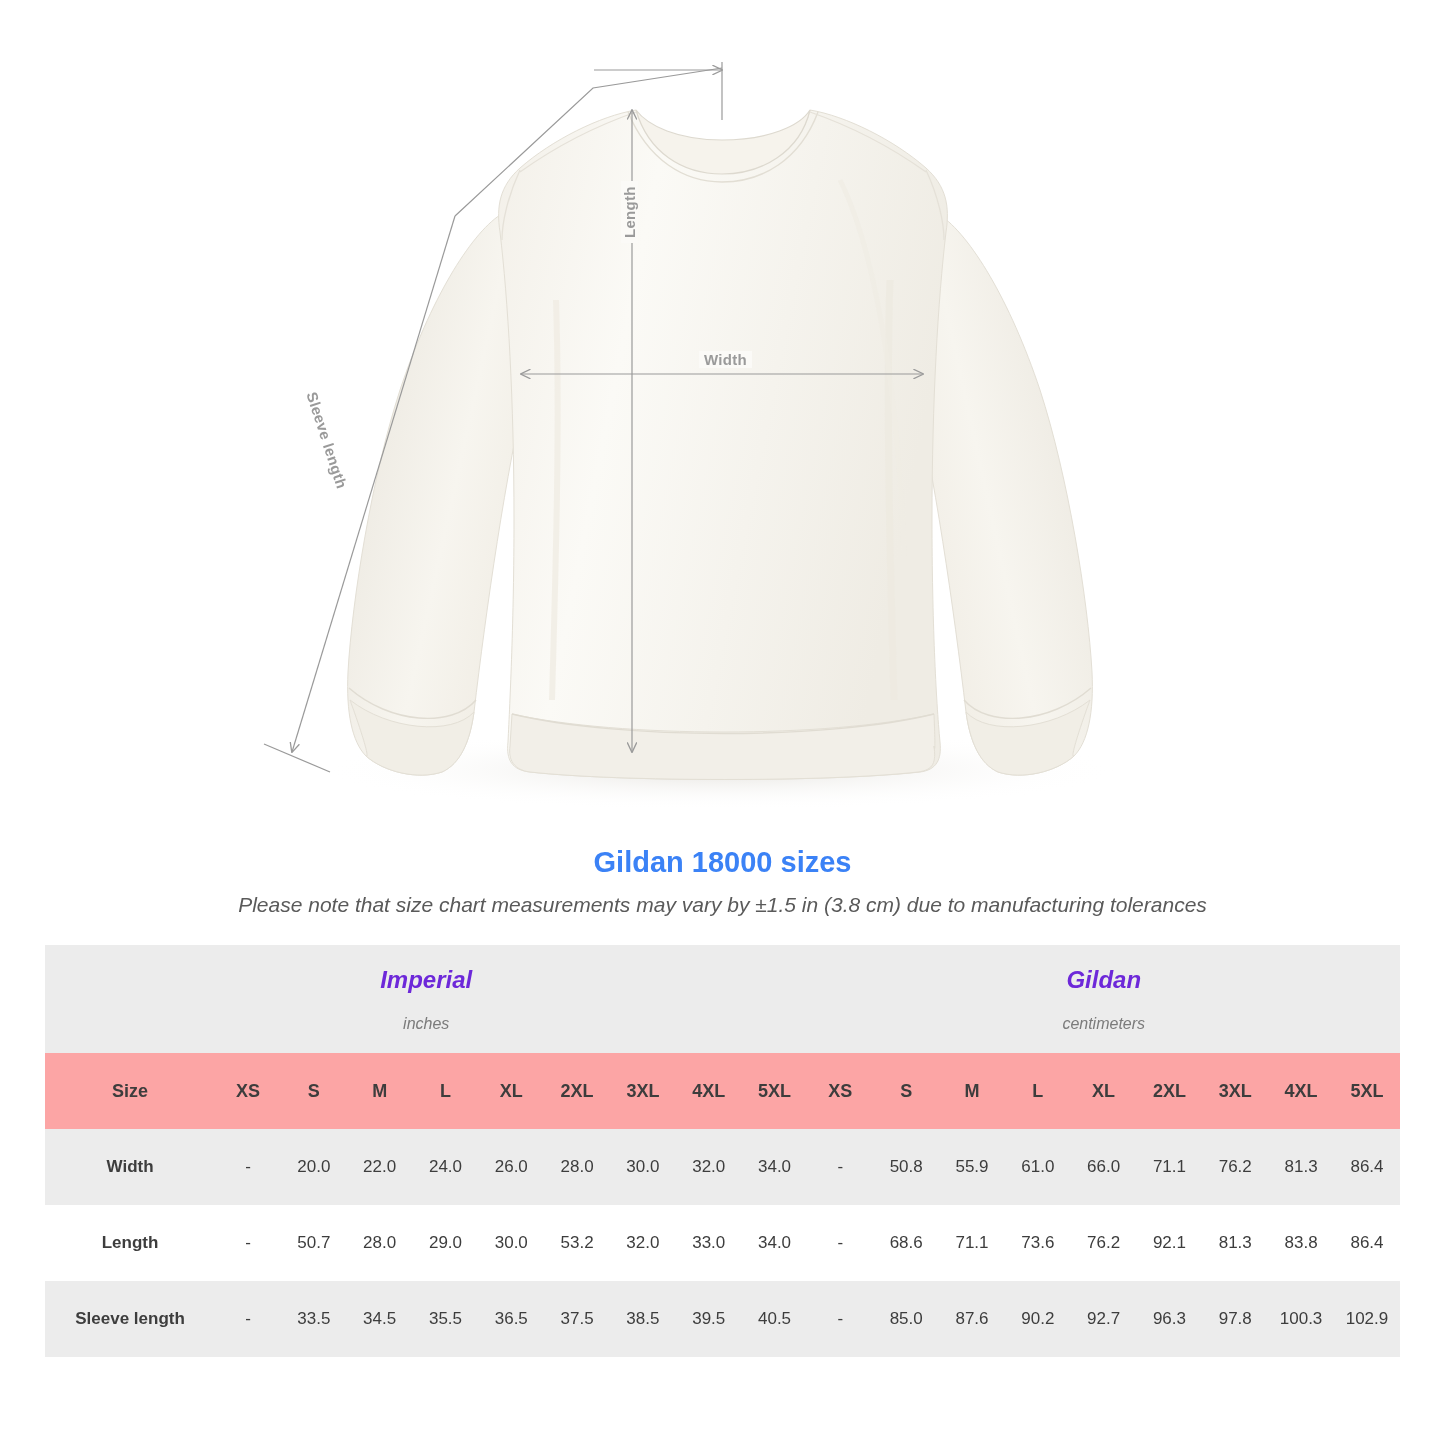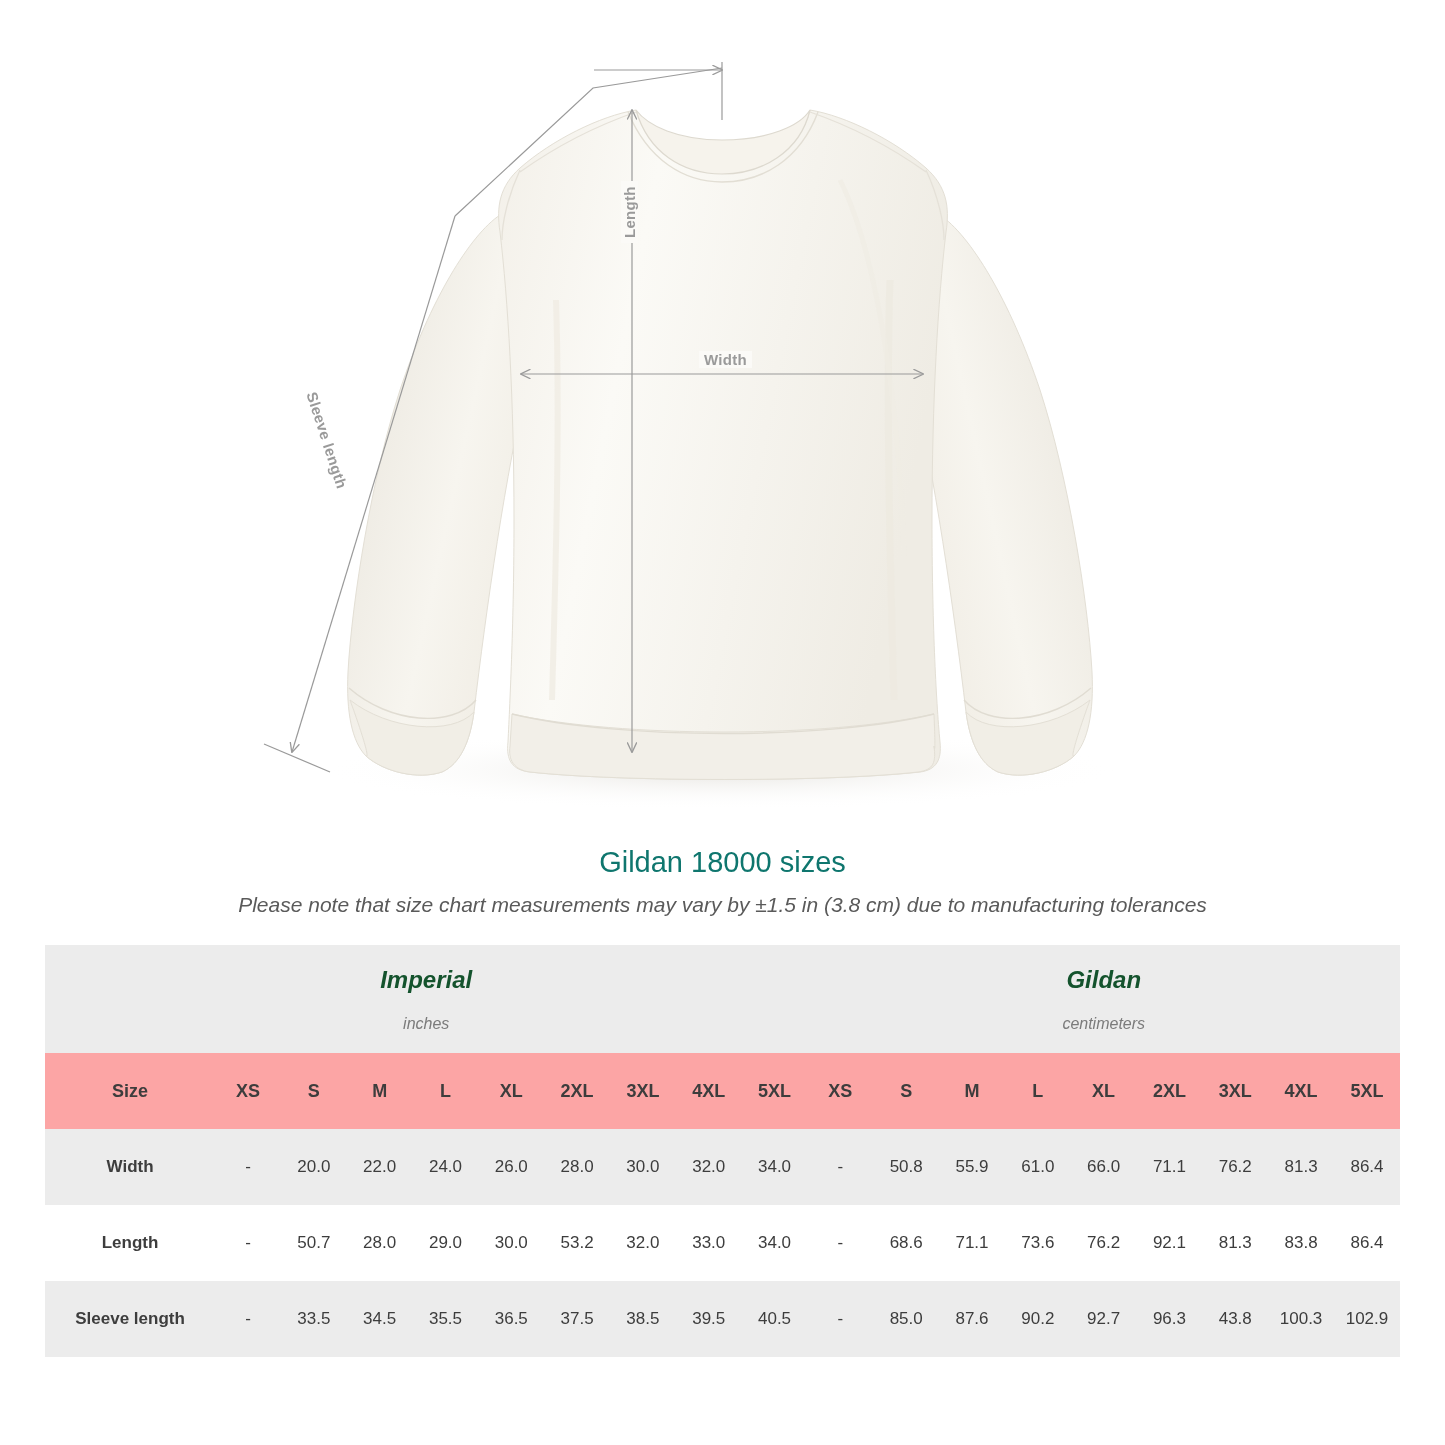--- a/index.html
+++ b/index.html
@@ -60,22 +60,22 @@
     padding: 0 5px;
   }
 
   
   .title-block {
     text-align: center;
     margin-top: 10px;
   }
   .chart-title {
     font-size: 29px;
-    font-weight: normal;
-    color: #0f766e;
+    font-weight: bold;
+    color: #3b82f6;
     margin: 16px 0 14px 0;
   }
   .chart-note {
     font-size: 21px;
     font-style: italic;
     color: #5a5a5a;
     margin: 0;
   }
 
   
@@ -96,21 +96,21 @@
   }
   .unit-header td {
     background: #ececec;
     height: 108px;
     padding: 0;
   }
   .unit-title {
     font-size: 24px;
     font-style: italic;
     font-weight: bold;
-    color: #14532d;
+    color: #6d28d9;
     line-height: 1.25;
   }
   .unit-sub {
     font-size: 16px;
     font-style: italic;
     color: #7b7b7b;
     margin-top: 20px;
   }
 
   tr.head-row td {
@@ -348,19 +348,19 @@
         <td>37.5</td>
         <td>38.5</td>
         <td>39.5</td>
         <td>40.5</td>
         <td>-</td>
         <td>85.0</td>
         <td>87.6</td>
         <td>90.2</td>
         <td>92.7</td>
         <td>96.3</td>
-        <td>43.8</td>
+        <td>97.8</td>
         <td>100.3</td>
         <td>102.9</td>
       </tr>
     </tbody>
   </table>
 </div>
 
 </body></html>

